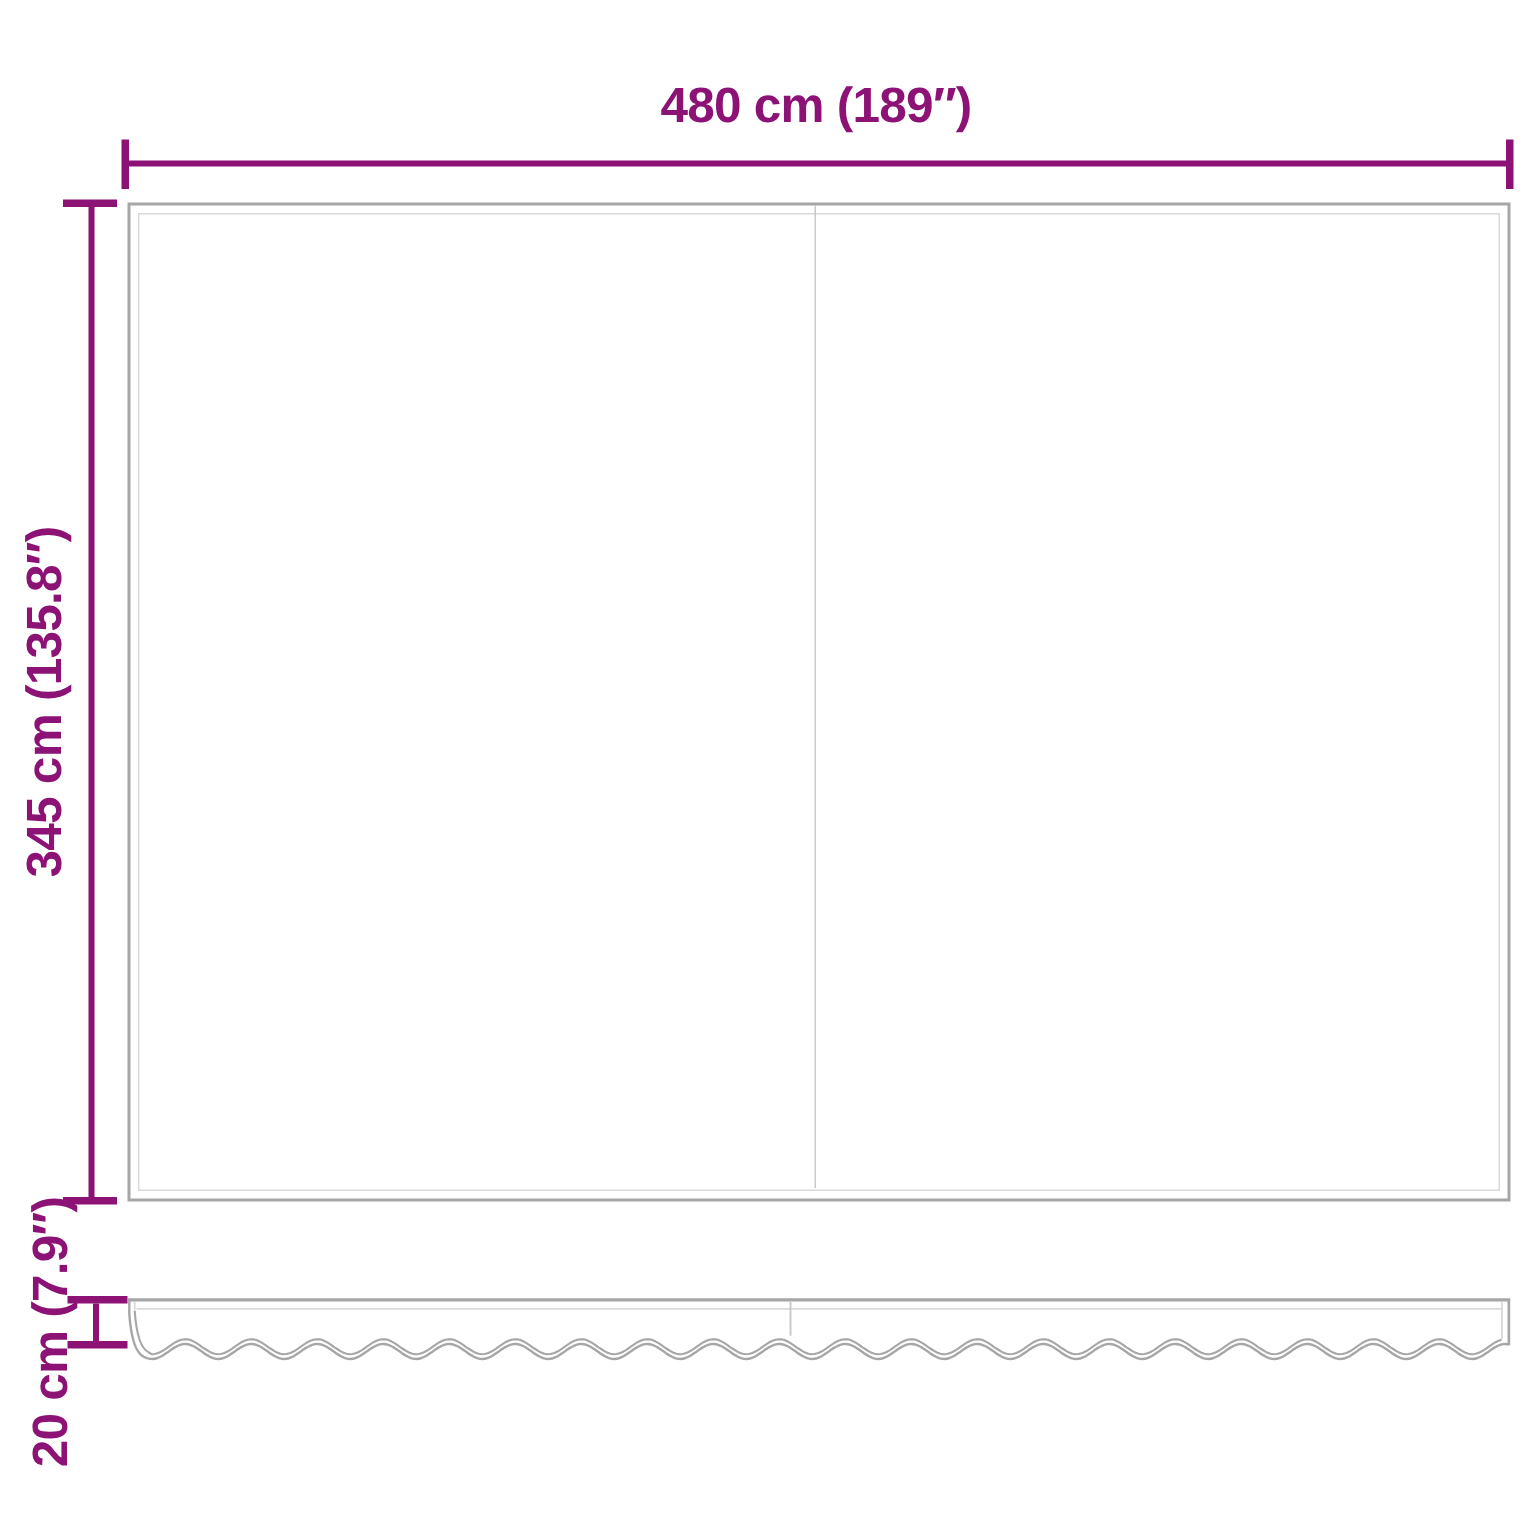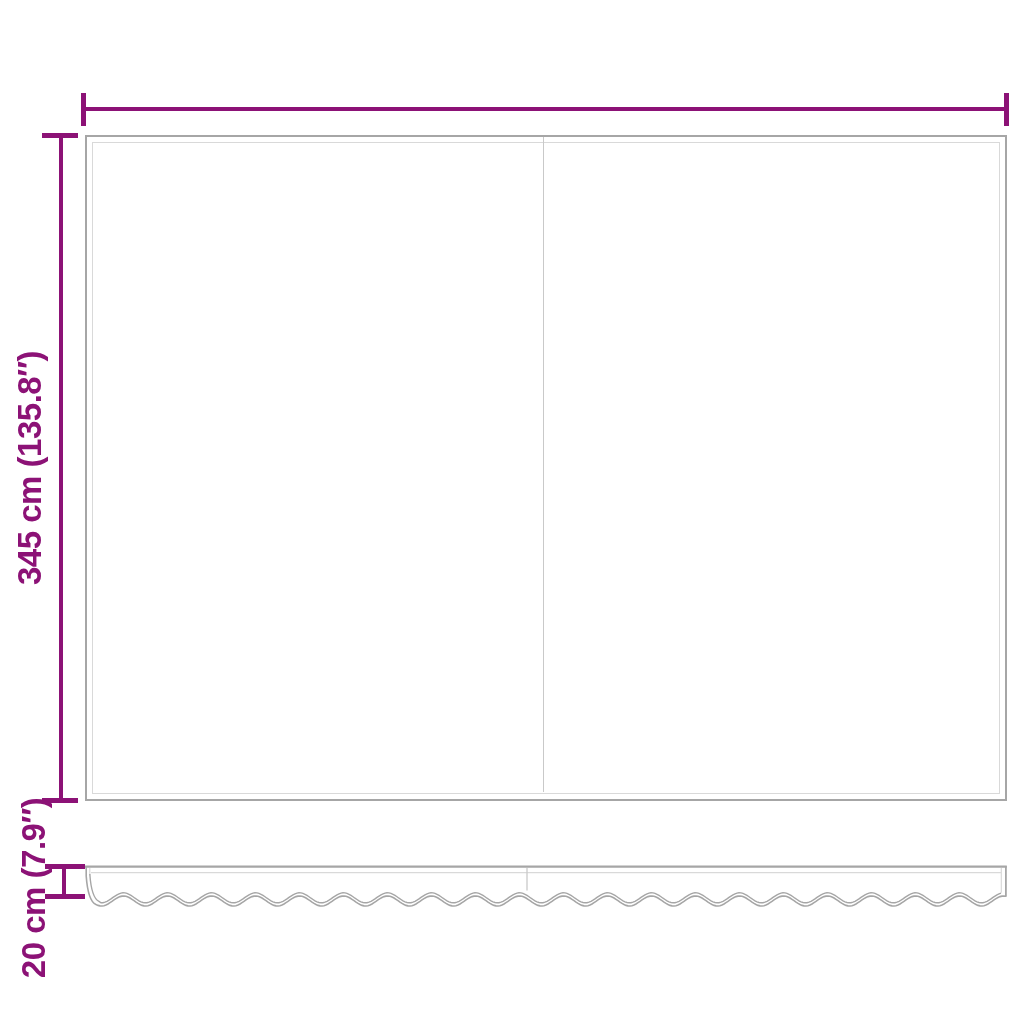--- a/index.html
+++ b/index.html
@@ -38,20 +38,21 @@
   .overlay-svg path,.overlay-svg line{fill:none;}
   .s-outline{stroke:var(--fabric-outline,#a6a6a6);}
   .s-hairline{stroke:var(--fabric-hairline,#d9d9d9);}
   .s-seam{stroke:var(--fabric-seam,#c9c9c9);}
 </style>
 </head>
 <body>
 
 <div class="stage">
 
+  <div class="dim-label hcenter" style="left:544px;top:53px;">480 cm (189″)</div>
   <div class="dim-bar" style="left:83px;top:107px;width:924px;height:4px;"></div>
   <div class="dim-bar" style="left:81px;top:93px;width:5px;height:33px;"></div>
   <div class="dim-bar" style="left:1004px;top:93px;width:5px;height:33px;"></div>
 
   <div class="dim-label rot" style="left:29px;top:468px;">345 cm (135.8″)</div>
   <div class="dim-bar" style="left:59px;top:135px;width:4px;height:666px;"></div>
   <div class="dim-bar" style="left:42px;top:133px;width:36px;height:5px;"></div>
   <div class="dim-bar" style="left:42px;top:798px;width:36px;height:5px;"></div>
 
   <div class="panel">

